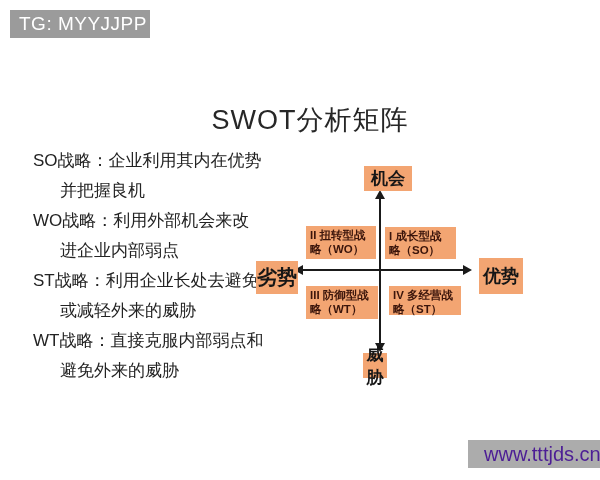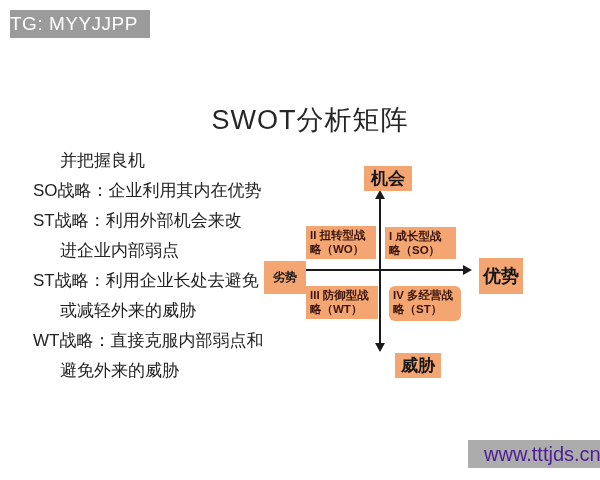--- a/index.html
+++ b/index.html
@@ -18,20 +18,21 @@
 
   
   .tg-banner {
     position: absolute;
     left: 10px; top: 10px;
     width: 140px; height: 28px;
     background: #9b9b9b;
     color: #ffffff;
     font-size: 19px;
     line-height: 28px;
+    padding-left: 9px;
     box-sizing: border-box;
     letter-spacing: 0.5px;
     white-space: nowrap;
   }
   .url-banner {
     position: absolute;
     left: 468px; top: 440px;
     width: 132px; height: 28px;
     background: #acacac;
     color: #4c1d95;
@@ -115,51 +116,51 @@
   }
   .axis-label {
     display: flex;
     align-items: center;
     justify-content: center;
     font-weight: bold;
     color: #161616;
     text-align: center;
   }
   .label-top    { left: 364px; top: 166px; width: 48px; height: 25px; font-size: 17px; }
-  .label-bottom { left: 363px; top: 353px; width: 46px; height: 25px; font-size: 17px; margin-left: 32px; }
-  .label-left   { left: 256px; top: 261px; width: 42px; height: 33px; font-size: 12px; margin-left: 8px; }
+  .label-bottom { left: 363px; top: 353px; width: 24px; height: 25px; font-size: 17px; }
+  .label-left   { left: 256px; top: 261px; width: 42px; height: 33px; font-size: 20px; }
   .label-right  { left: 479px; top: 258px; width: 44px; height: 36px; font-size: 18px; }
 
   .quadrant {
     padding: 2px 4px;
     font-size: 11.5px;
     line-height: 14px;
     font-weight: bold;
     color: #3b150b;
     white-space: nowrap;
   }
   .q2 { left: 306px; top: 226px; width: 70px; height: 33px; }
   .q1 { left: 385px; top: 227px; width: 71px; height: 32px; }
   .q3 { left: 306px; top: 286px; width: 72px; height: 33px; }
-  .q4 { left: 389px; top: 286px; width: 72px; height: 35px; border-radius: 6px; }
+  .q4 { left: 389px; top: 286px; width: 72px; height: 29px; }
 </style>
 </head>
 <body>
 
 <div class="page">
 
   <div class="tg-banner">TG: MYYJJPP</div>
 
 
   <h1 class="title">SWOT分析矩阵</h1>
 
   <div class="strategy-list">
+    <div class="strategy-line">SO战略：企业利用其内在优势</div>
     <div class="strategy-line cont">并把握良机</div>
-    <div class="strategy-line">SO战略：企业利用其内在优势</div>
-    <div class="strategy-line">ST战略：利用外部机会来改</div>
+    <div class="strategy-line">WO战略：利用外部机会来改</div>
     <div class="strategy-line cont">进企业内部弱点</div>
     <div class="strategy-line">ST战略：利用企业长处去避免</div>
     <div class="strategy-line cont">或减轻外来的威胁</div>
     <div class="strategy-line">WT战略：直接克服内部弱点和</div>
     <div class="strategy-line cont">避免外来的威胁</div>
   </div>
 
   <div>
 
     <div class="axis-line v-line"></div>

